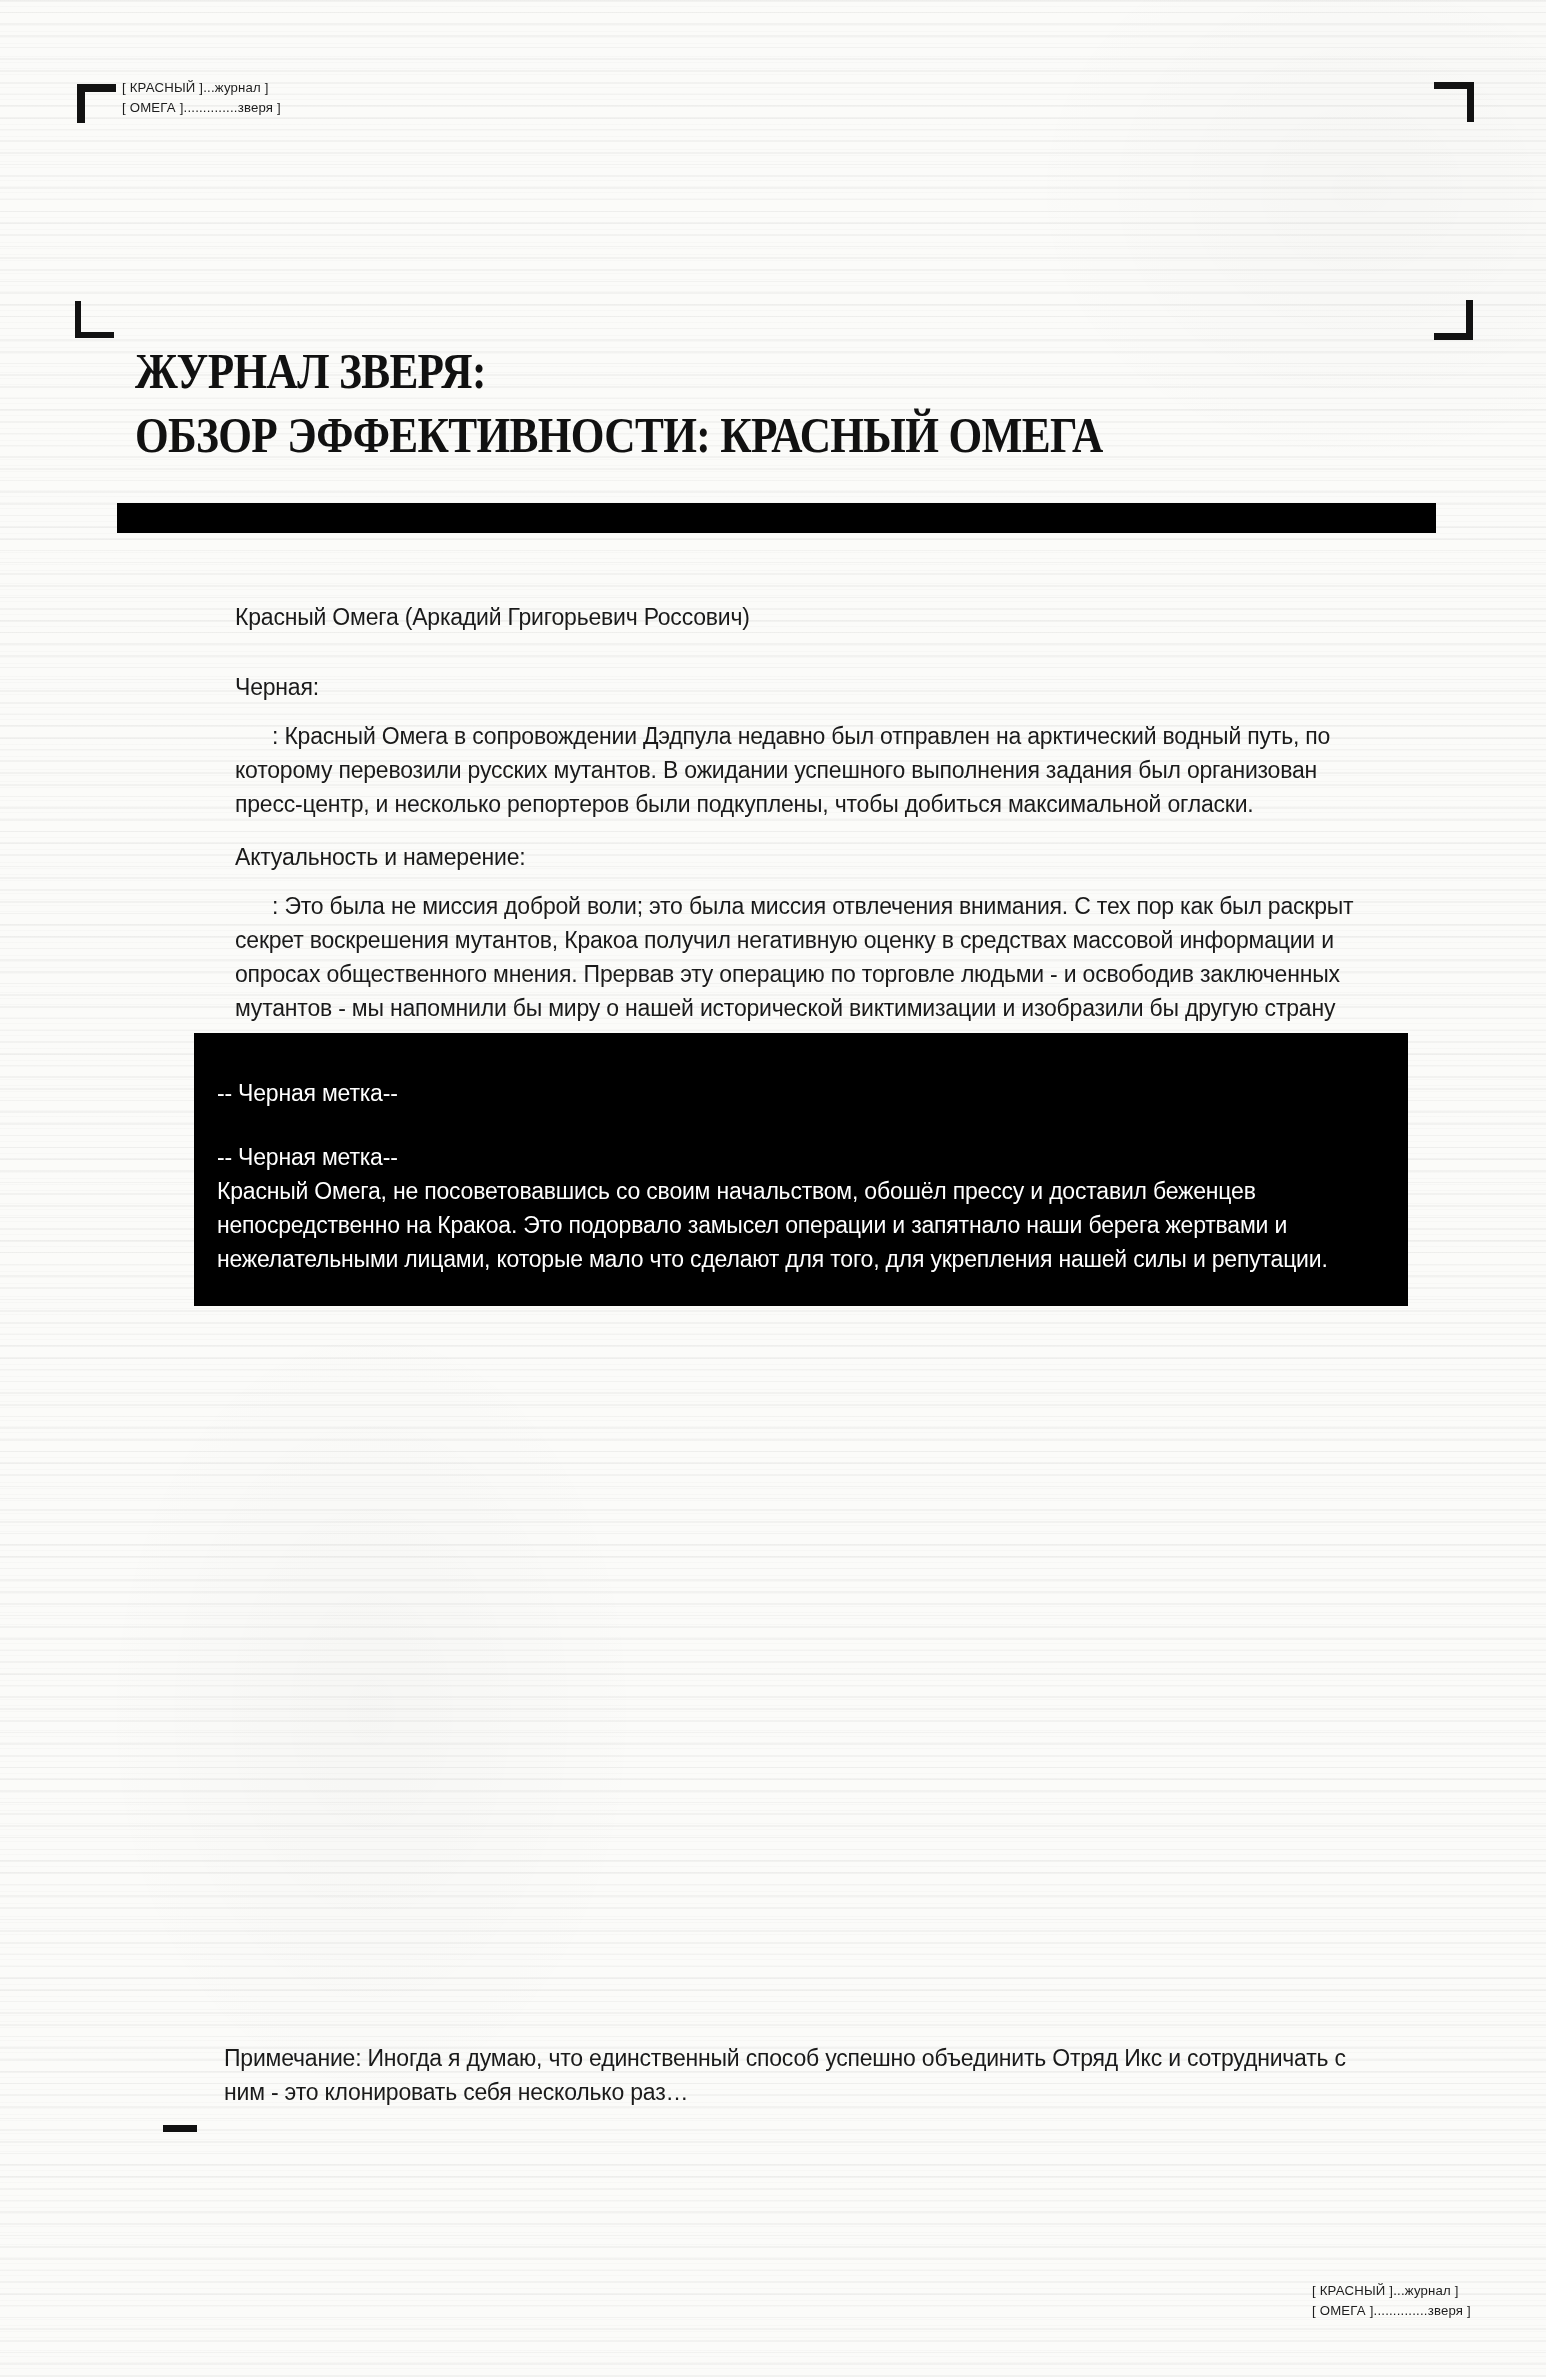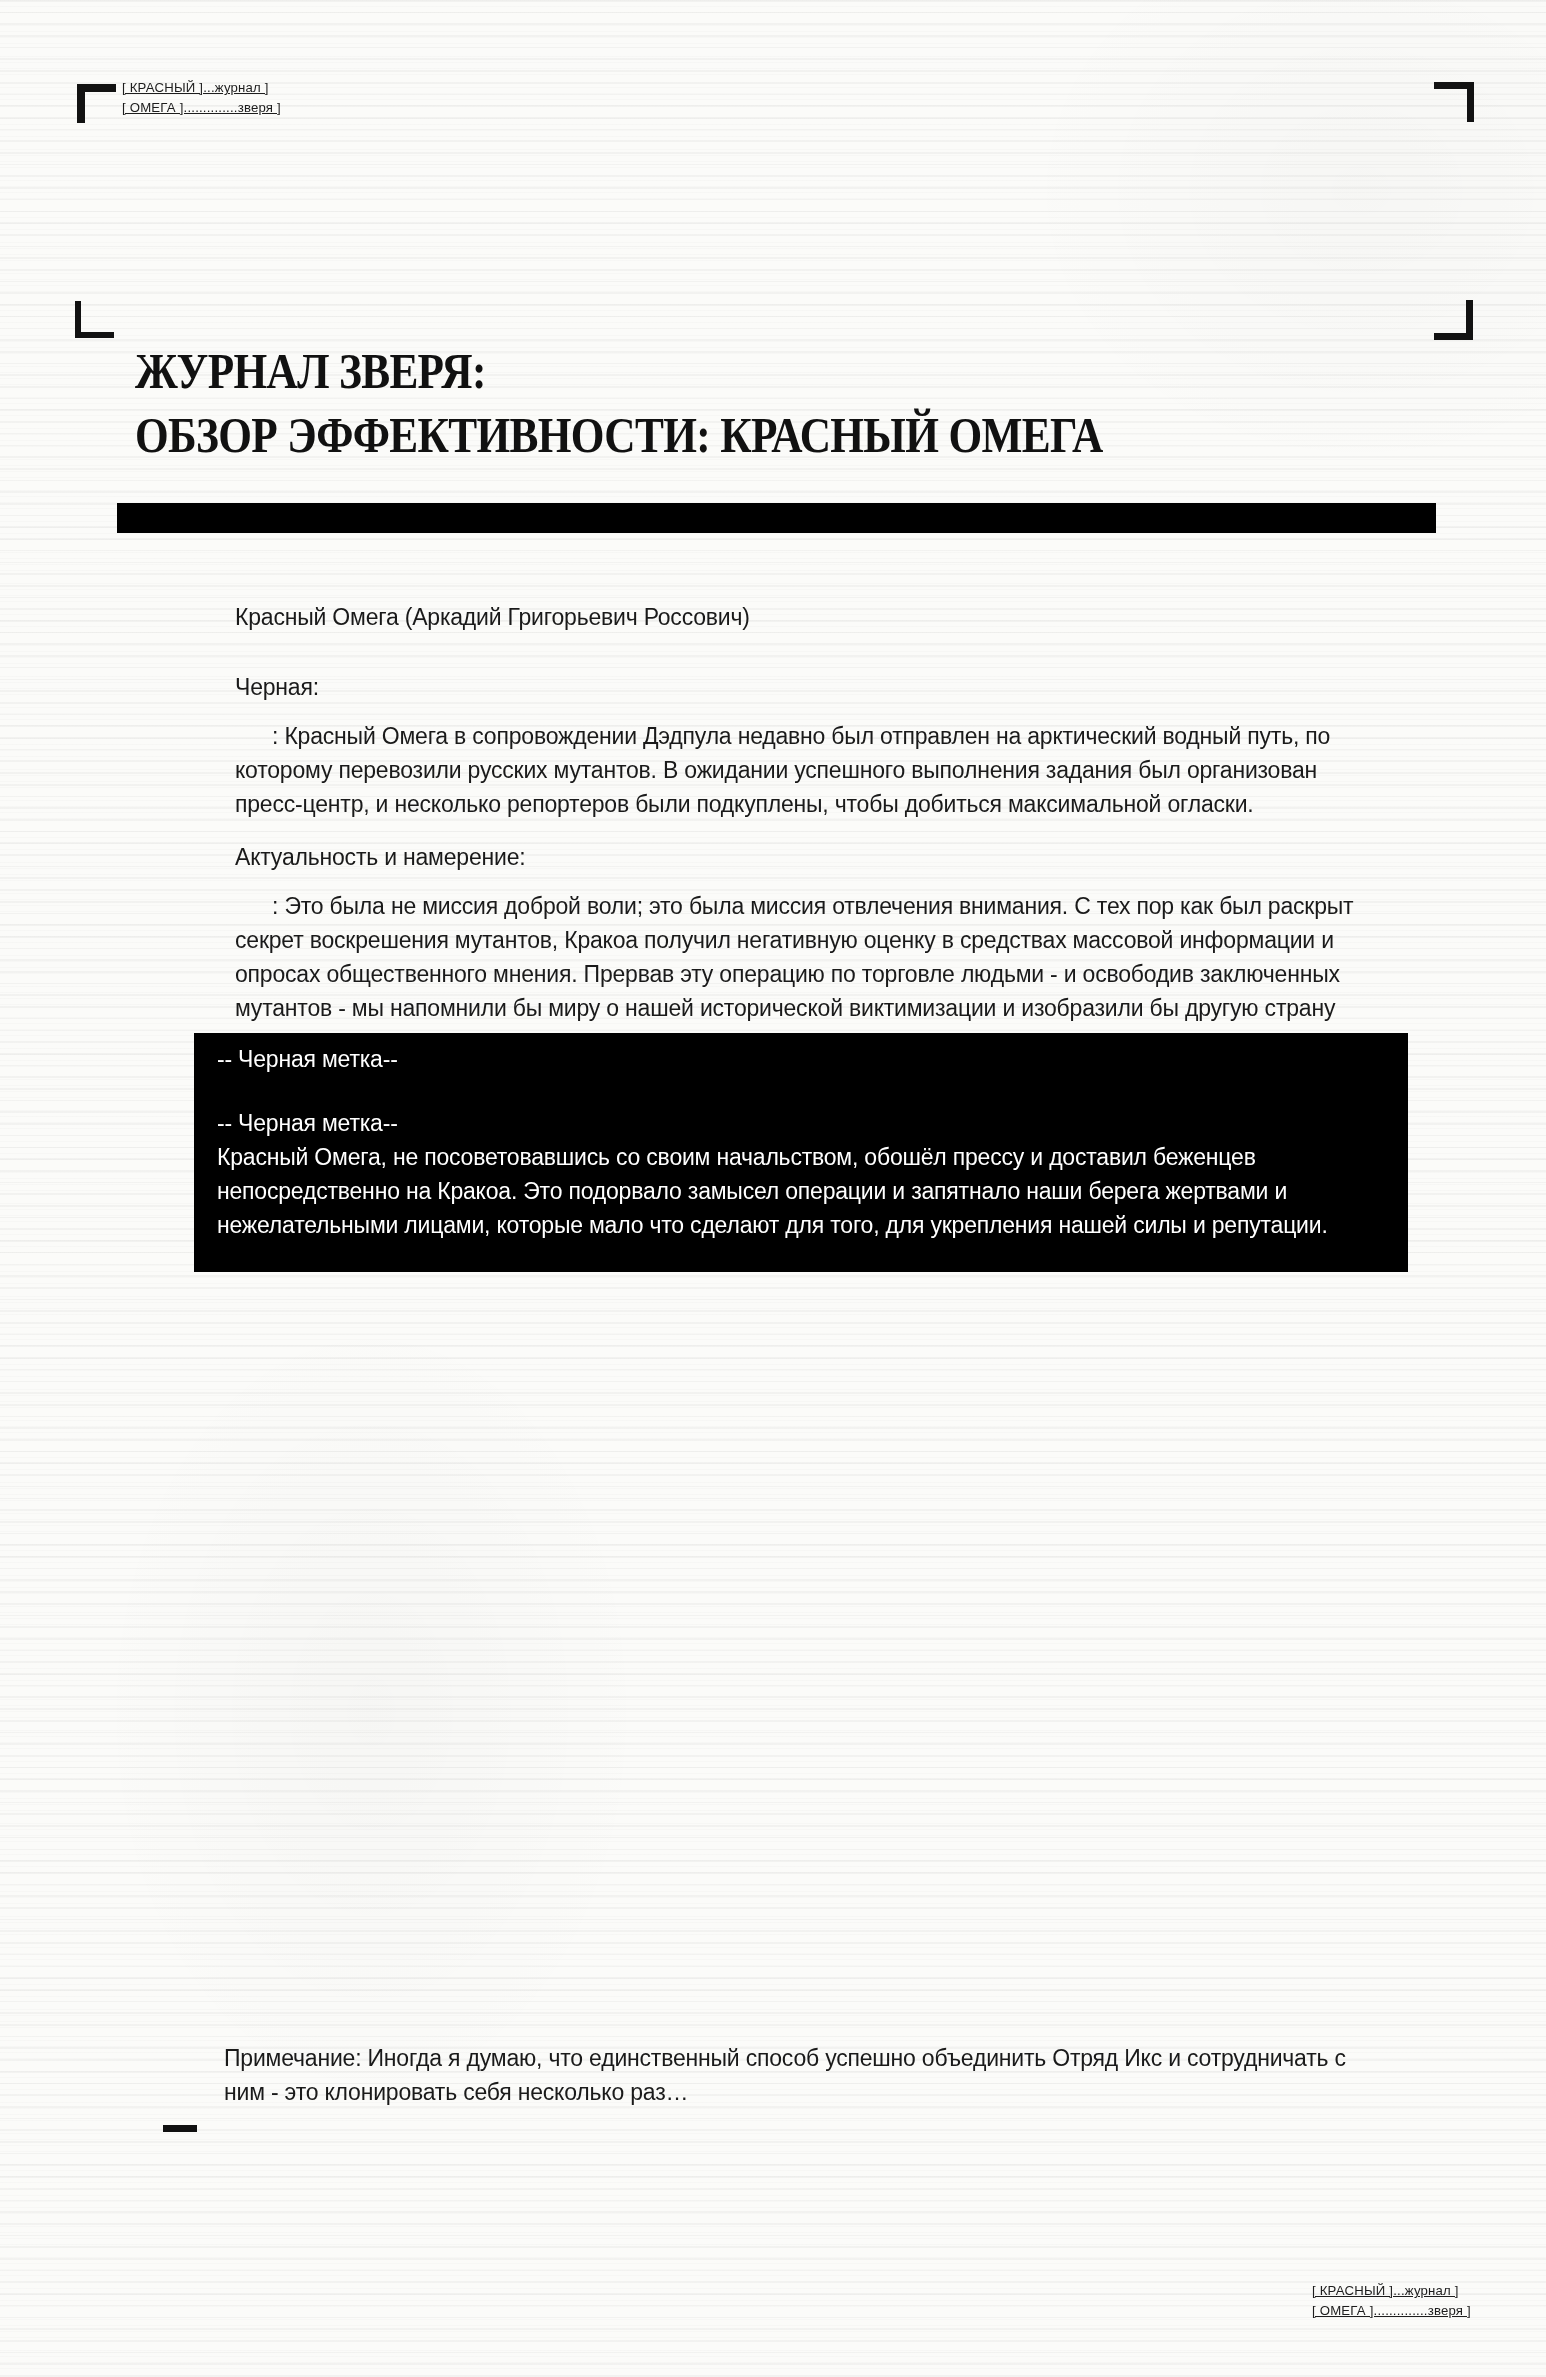--- a/index.html
+++ b/index.html
@@ -27,21 +27,20 @@
   .crop.br { left: 1434px; top: 300px; border-bottom: 7.8px solid #121212; border-right: 7.8px solid #121212; width: 32px; height: 33px; }
 
   
   .corner-label {
     position: absolute;
     font-size: 13.2px;
     line-height: 20px;
     letter-spacing: 0.2px;
     color: #1d1d1d;
     white-space: nowrap;
-    text-decoration: underline;
   }
   .corner-label.top    { left: 122px;  top: 78px; }
   .corner-label.bottom { left: 1312px; top: 2281px; }
 
   
   .title { position: absolute; left: 131px; top: 342px; margin: 4px; font-weight: 700; font-family: Liberation Serif, serif; }
   .title-line {
     display: block;
     font-size: 51px;
     line-height: 51px;
@@ -74,21 +73,21 @@
   .sec-label       { margin-top: 18.7px !important; }
   .sec-label.first { margin-top: 36px !important; }
   .sec-body        { text-indent: 37px; }
 
   
   .black-box {
     position: absolute;
     left: 194px; top: 1033px;
     width: 1214px;
     box-sizing: border-box;
-    padding: 9px 23px 30px 23px;
+    padding: 43px 23px 30px 23px;
     background: #000000;
     color: #ffffff;
     font-size: 23px;
     line-height: 34px;
     letter-spacing: -0.2px;
   }
   .black-box p { margin: 0; }
   .box-label.second { margin-top: 30px; }
 
   

